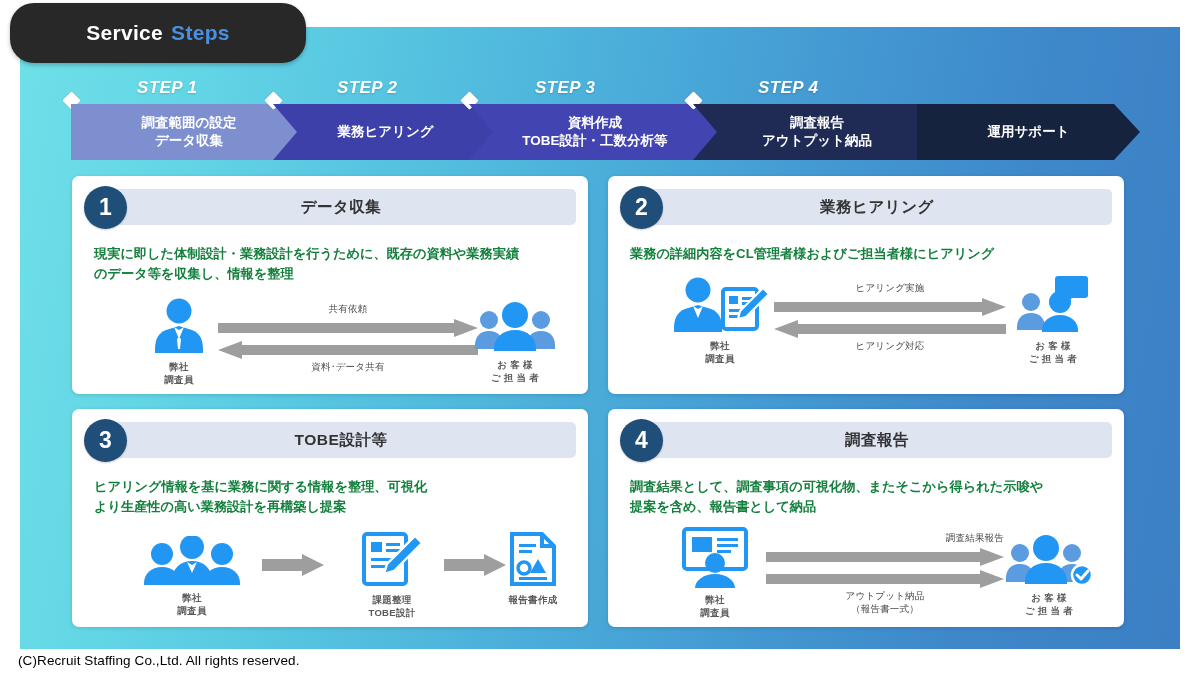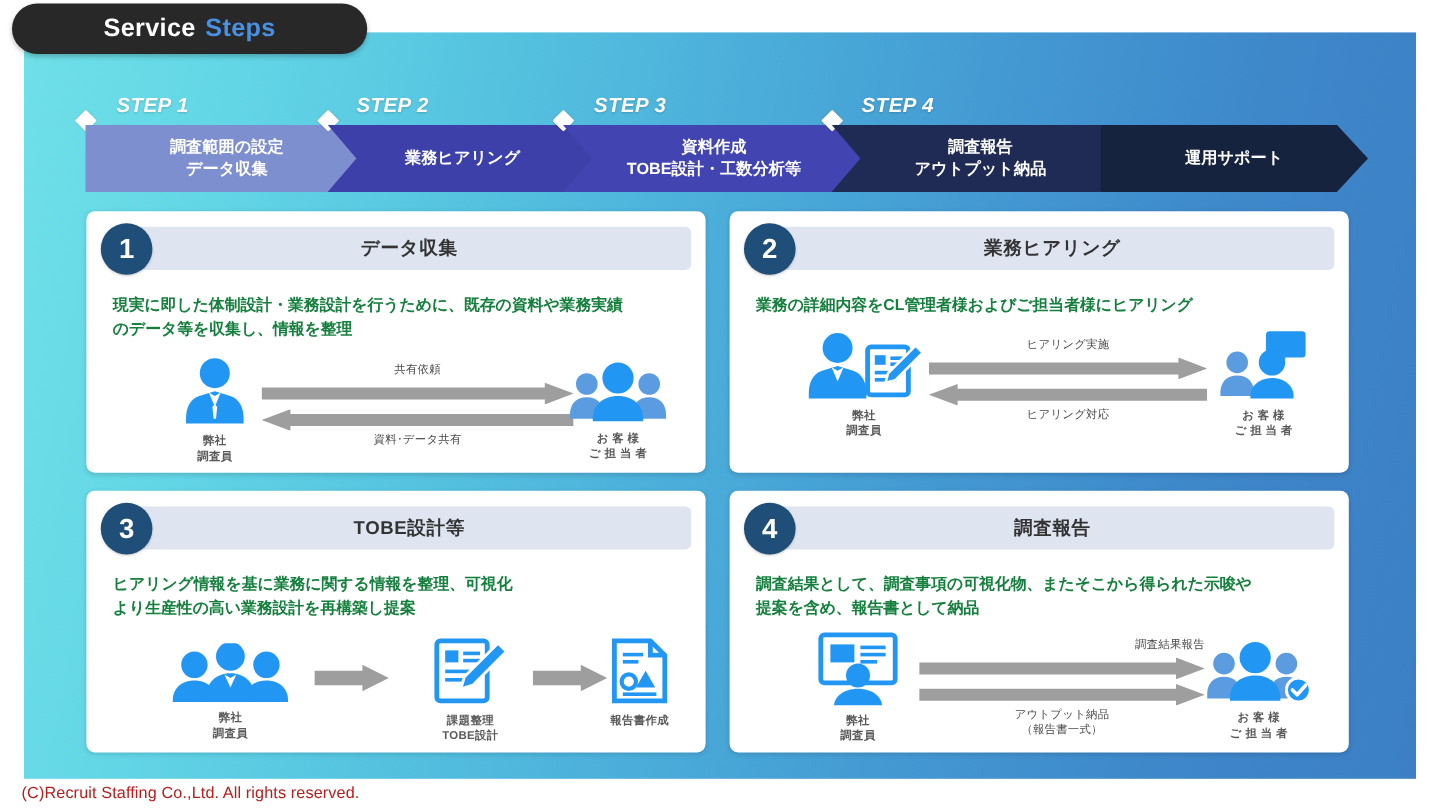--- a/index.html
+++ b/index.html
@@ -8,34 +8,35 @@
     font-family:"Liberation Sans","DejaVu Sans",sans-serif;
     overflow:hidden;position:relative;
   }
   
   #hero{
     position:absolute;left:20px;top:27px;width:1160px;height:622px;
     background:linear-gradient(100deg,#6FE0E8 0%,#63D6E6 14%,#56C4E0 30%,#4BAEDA 48%,#4398D2 66%,#3E88CA 82%,#3C7FC4 100%);
   }
   
   #title-pill{
-    position:absolute;left:10px;top:3px;width:296px;height:42px;
+    position:absolute;left:10px;top:3px;width:296px;height:60px;
     background:#282828;border-radius:24px;
     display:flex;align-items:center;justify-content:center;
     box-shadow:0 2px 4px rgba(0,0,0,.25);z-index:5;
   }
   #title-pill .t1{color:#ffffff;font-size:21px;font-weight:bold;letter-spacing:.3px;}
   #title-pill .t2{color:#4a90e2;font-size:21px;font-weight:bold;margin-left:8px;letter-spacing:.3px;}
 
   
   #steps{position:absolute;left:55px;top:78px;width:1085px;height:82px;}
   .step-label{
     position:absolute;top:0;color:#ffffff;font-size:17px;font-weight:bold;
     font-style:italic;letter-spacing:.4px;text-shadow:0 1px 2px rgba(0,0,0,.18);
     white-space:nowrap;
+    margin-left:40px;
   }
   .diamond{
     position:absolute;width:13px;height:13px;background:#ffffff;
     transform:rotate(45deg);top:16px;border-radius:1px;
     box-shadow:0 0 2px rgba(0,0,0,.15);
   }
   .chev{
     position:absolute;top:26px;height:56px;
     display:flex;align-items:center;justify-content:center;
     color:#ffffff;font-size:13.5px;font-weight:bold;line-height:1.35;
@@ -82,21 +83,21 @@
   }
   .arrow-wrap{position:absolute;}
   .arrow-lbl{
     position:absolute;width:100%;text-align:center;font-size:9.5px;
     color:#4a4a4a;white-space:nowrap;line-height:1.25;letter-spacing:.2px;
   }
   .bigarrow{position:absolute;}
 
   
   #footer{
-    position:absolute;left:18px;top:653px;color:#b91c1c;
+    position:absolute;left:18px;top:653px;color:#000000;
     font-size:13.5px;letter-spacing:.1px;
   }
 </style>
 </head>
 <body>
 
 <div id="hero"></div>
 
 <div id="title-pill">
   <span class="t1">Service</span>

